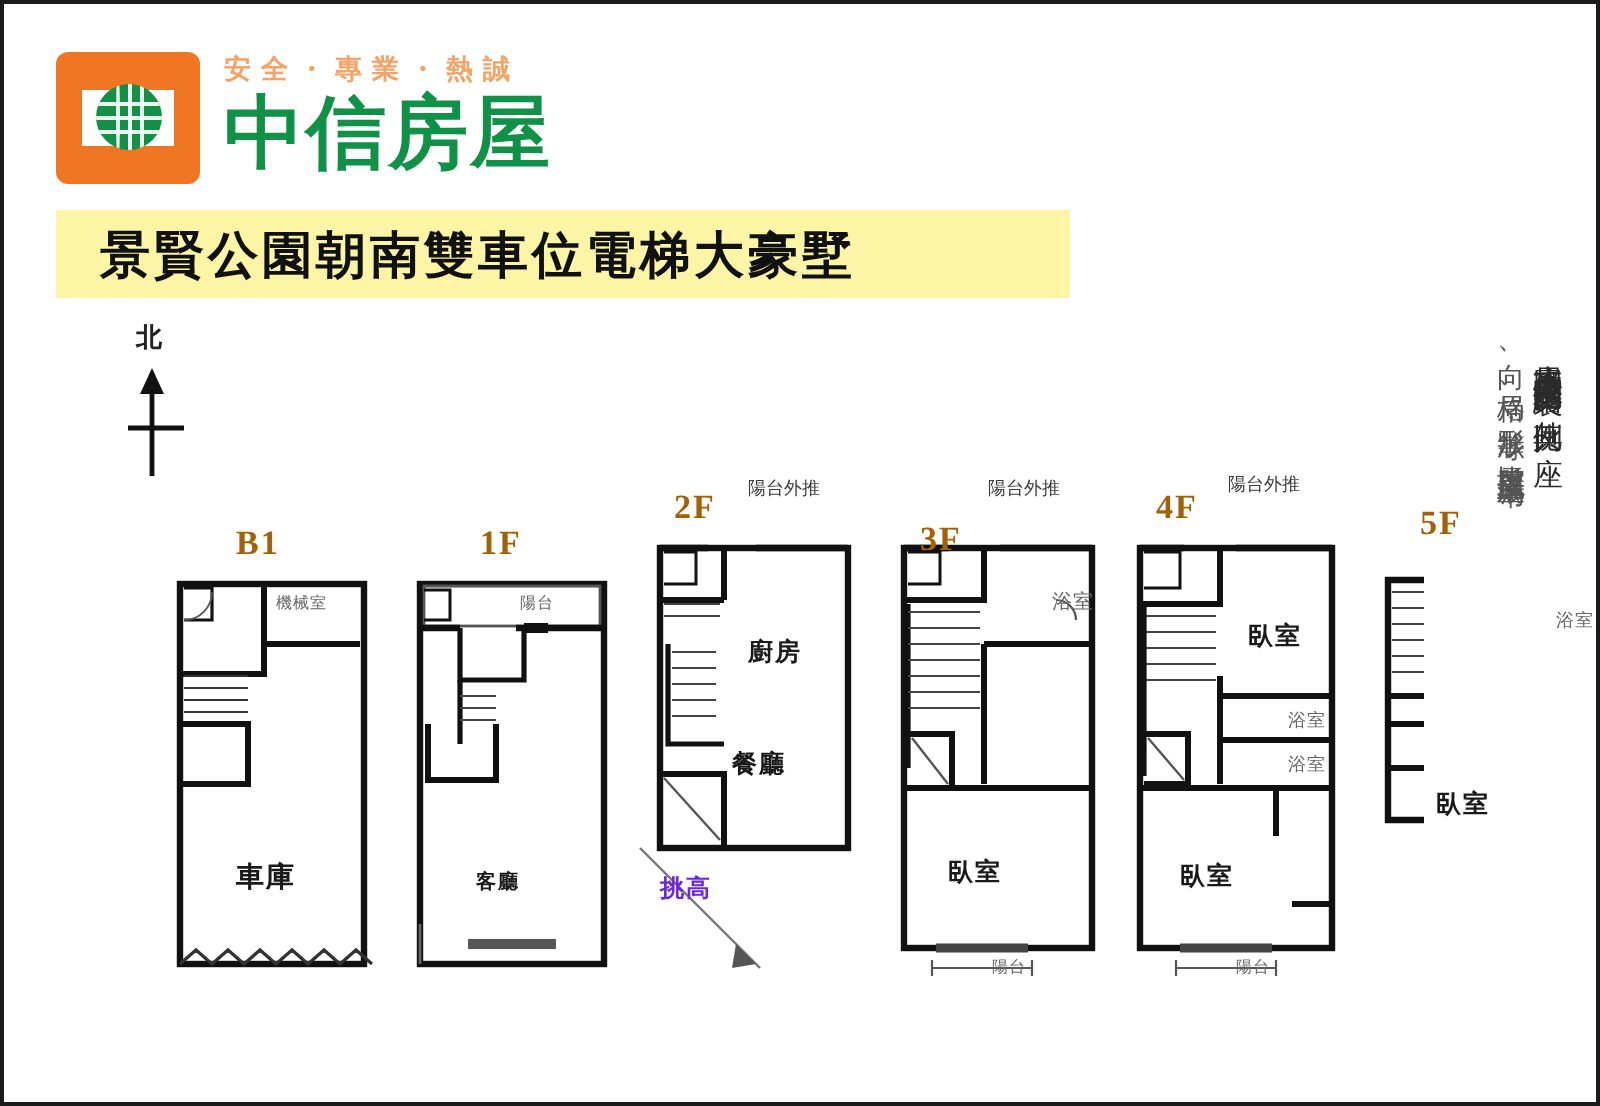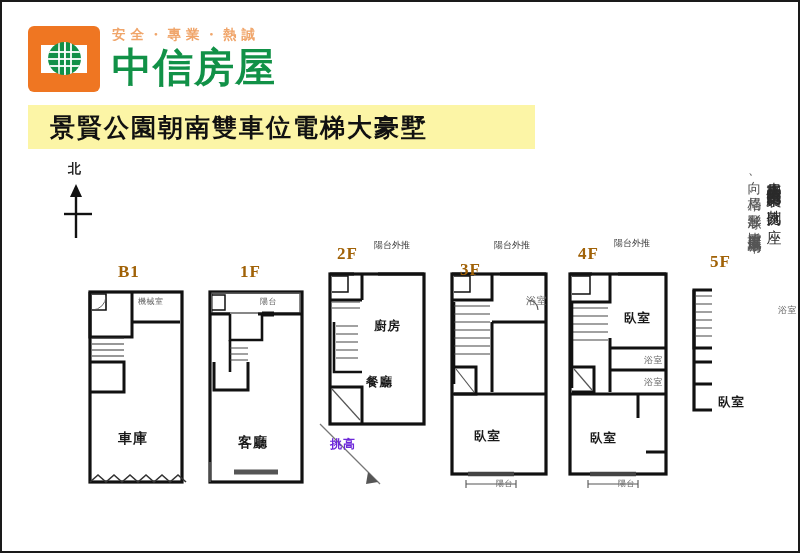--- a/index.html
+++ b/index.html
@@ -241,21 +241,21 @@
     <div class="flabel" style="left:275px;top:82px;">2F</div>
     <div class="flabel" style="left:398px;top:64px;margin-top:34px;">3F</div>
     <div class="flabel" style="left:516px;top:82px;">4F</div>
     <div class="flabel" style="left:648px;top:90px;">5F</div>
 
     <div class="tlabel" style="left:312px;top:78px;width:26px;">陽台外推</div>
     <div class="tlabel" style="left:432px;top:78px;width:26px;">陽台外推</div>
     <div class="tlabel" style="left:552px;top:76px;width:26px;">陽台外推</div>
 
     <div class="rlabel" style="left:56px;top:268px;font-size:14px;">車庫</div>
-    <div class="rlabel" style="left:176px;top:272px;font-size:14px;">客廳</div>
+    <div class="rlabel" style="left:176px;top:272px;font-size:10px;">客廳</div>
     <div class="rlabel" style="left:312px;top:156px;text-align:center;">廚房</div>
     <div class="rlabel" style="left:304px;top:212px;">餐廳</div>
     <div class="rlabel" style="left:412px;top:266px;">臥室</div>
     <div class="slabel" style="left:448px;top:132px;font-size:10px;">浴室</div>
     <div class="rlabel" style="left:562px;top:148px;">臥室</div>
     <div class="rlabel" style="left:528px;top:268px;">臥室</div>
     <div class="slabel" style="left:566px;top:192px;font-size:9px;">浴室</div>
     <div class="slabel" style="left:566px;top:214px;font-size:9px;">浴室</div>
     <div class="rlabel" style="left:656px;top:232px;">臥室</div>
     <div class="slabel" style="left:700px;top:142px;font-size:9px;">浴室</div>

